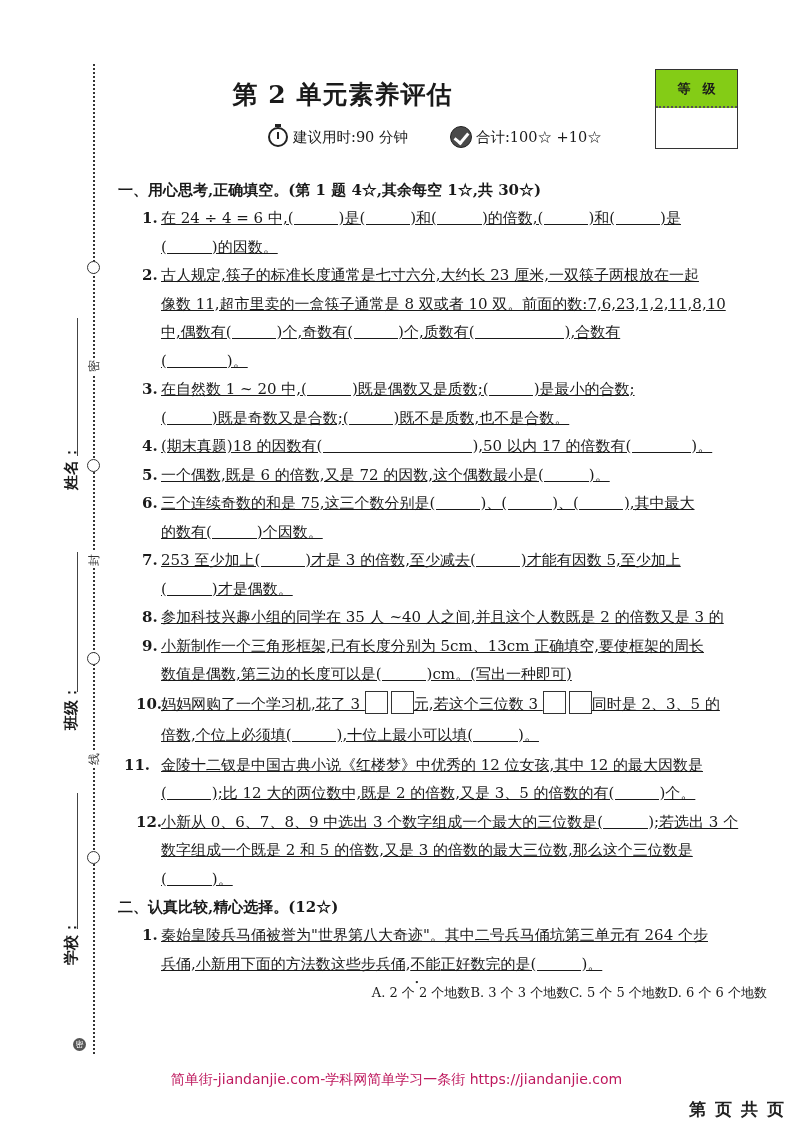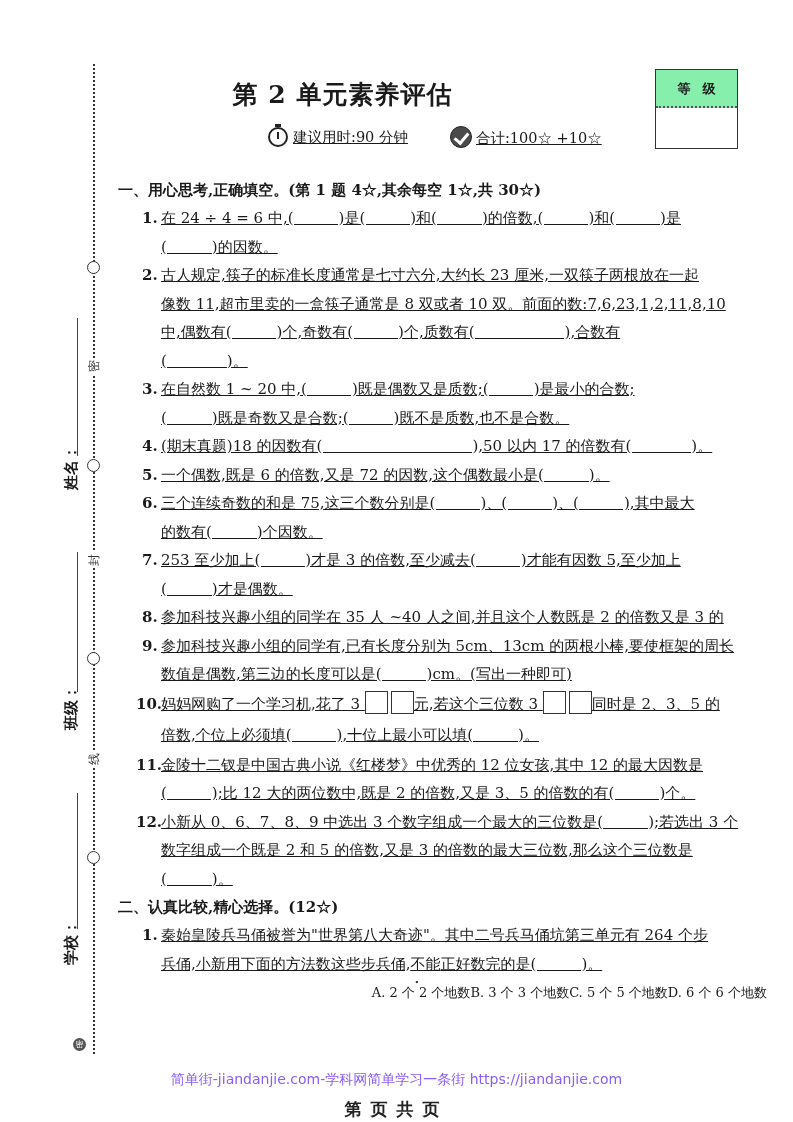--- a/index.html
+++ b/index.html
@@ -19,54 +19,54 @@
                  transform: rotate(-90deg); white-space: nowrap; text-align: center; line-height: 22px; }
   .field-line { position: absolute; left: 17px; width: 0; border-left: 1.4px solid #444; }
   .seal { position: absolute; left: 73px; top: 1038px; width: 13px; height: 13px; border-radius: 50%;
           background: #555; color: #fff; font-size: 8px; text-align: center; line-height: 13px; }
 
   
   .title { position: absolute; left: 0; width: 685px; top: 78px; text-align: center;
            font-size: 25px; font-weight: bold; letter-spacing: 1px; }
   .meta { position: absolute; top: 126px; left: 268px; display: flex; align-items: center;
           font-size: 14.5px; }
-  .meta-item { display: flex; align-items: flex-end; text-decoration: underline; }
+  .meta-item { display: flex; align-items: center; }
   .meta-item + .meta-item { margin-left: 42px; }
   .icon-timer { width: 20px; height: 20px; border: 2.2px solid #222; border-radius: 50%; position: relative;
                 margin-right: 5px; }
   .icon-timer::before { content: ""; position: absolute; left: 5px; top: -5px; width: 6px; height: 3px; background: #222; }
   .icon-timer::after { content: ""; position: absolute; left: 7px; top: 3px; width: 2px; height: 7px; background: #222; }
   .icon-check { width: 22px; height: 22px; border-radius: 50%; background: #4a4a4a; position: relative;
                 margin-right: 4px; border: 1px solid #222; }
   .icon-check::after { content: ""; position: absolute; left: 6px; top: 3px; width: 6px; height: 11px;
                        border-right: 3px solid #fff; border-bottom: 3px solid #fff; transform: rotate(40deg); }
 
   .grade-box { position: absolute; left: 655px; top: 69px; width: 83px; height: 80px;
                border: 1.5px solid #333; }
-  .grade-head { height: 38px; background: #86efac; border-bottom: 2px dotted #555;
+  .grade-head { height: 38px; background: #84cc16; border-bottom: 2px dotted #555;
                 font-size: 13px; font-weight: bold; text-align: center; line-height: 38px; letter-spacing: 12px;
                 padding-left: 12px; }
 
   
   .content { position: absolute; left: 118px; top: 176px; width: 655px; }
   .section { font-size: 15px; font-weight: bold; height: 28px; line-height: 28px; }
   .q { position: relative; padding-left: 43px; font-size: 15px; line-height: 28.5px; text-align: justify; }
   .q .num { position: absolute; left: 24px; top: 0; font-weight: bold; }
   .q-line { white-space: nowrap; text-decoration: underline; }
   .box { display: inline-block; width: 23px; height: 23px; border: 1.5px solid #333; vertical-align: -5px; }
   .box + .box { margin-left: 3px; }
   .opts { display: flex; justify-content: flex-end; padding-left: 43px; padding-right: 6px;
           font-size: 13px; line-height: 30px; }
   .em { position: relative; }
   .em::after { content: "•"; position: absolute; left: 4px; top: 14px; font-size: 8px; }
 
   
   .watermark { position: absolute; left: 0; width: 793px; top: 1071px; text-align: center;
-               font-family: "DejaVu Sans", sans-serif; font-size: 14px; color: #8b5cf6; }
-  .pager { position: absolute; left: 0; width: 793px; top: 1098px; text-align: center;
+               font-family: "DejaVu Sans", sans-serif; font-size: 14px; color: #be185d; }
+  .pager { position: absolute; left: 0; width: 793px; top: 1098px; text-align: right;
            font-family: "DejaVu Sans", sans-serif; font-size: 17px; font-weight: bold; color: #222;
            letter-spacing: 9px; }
 </style>
 </head>
 <body>
 
 <div class="binding">
   <div class="dotline"></div>
   <div class="ring" style="top:261px"></div>
   <div class="cut-char" style="top:358px">密</div>
@@ -152,34 +152,34 @@
     <div class="q-line">(　　　)才是偶数。</div>
   </div>
 
   <div class="q">
     <span class="num">8.</span>
     <div class="q-line">参加科技兴趣小组的同学在 35 人 ~40 人之间,并且这个人数既是 2 的倍数又是 3 的</div>
   </div>
 
   <div class="q">
     <span class="num">9.</span>
-    <div class="q-line">参加科技兴趣小组的同学有,已有长度分别为 5cm、13cm 的两根小棒,要使框架的周长</div>
+    <div class="q-line">小新制作一个三角形框架,已有长度分别为 5cm、13cm 正确填空,要使框架的周长</div>
     <div class="q-line">数值是偶数,第三边的长度可以是(　　　)cm。(写出一种即可)</div>
   </div>
 
   <div class="q" style="line-height:31px">
     <span class="num" style="left:18px">10.</span>
     <div class="q-line">
       <span>妈妈网购了一个学习机,花了 3 </span><span class="box"></span><span class="box"></span><span>元,若这个三位数 3 </span><span class="box"></span><span class="box"></span><span>同时是 2、3、5 的</span>
     </div>
     <div class="q-line">倍数,个位上必须填(　　　),十位上最小可以填(　　　)。</div>
   </div>
 
   <div class="q">
-    <span class="num" style="left:18px">11.</span>
+    <span class="num" style="left:6px">11.</span>
     <div class="q-line">金陵十二钗是中国古典小说《红楼梦》中优秀的 12 位女孩,其中 12 的最大因数是</div>
     <div class="q-line">(　　　);比 12 大的两位数中,既是 2 的倍数,又是 3、5 的倍数的有(　　　)个。</div>
   </div>
 
   <div class="q">
     <span class="num" style="left:18px">12.</span>
     <div class="q-line">小新从 0、6、7、8、9 中选出 3 个数字组成一个最大的三位数是(　　　);若选出 3 个</div>
     <div class="q-line">数字组成一个既是 2 和 5 的倍数,又是 3 的倍数的最大三位数,那么这个三位数是</div>
     <div class="q-line">(　　　)。</div>
   </div>

